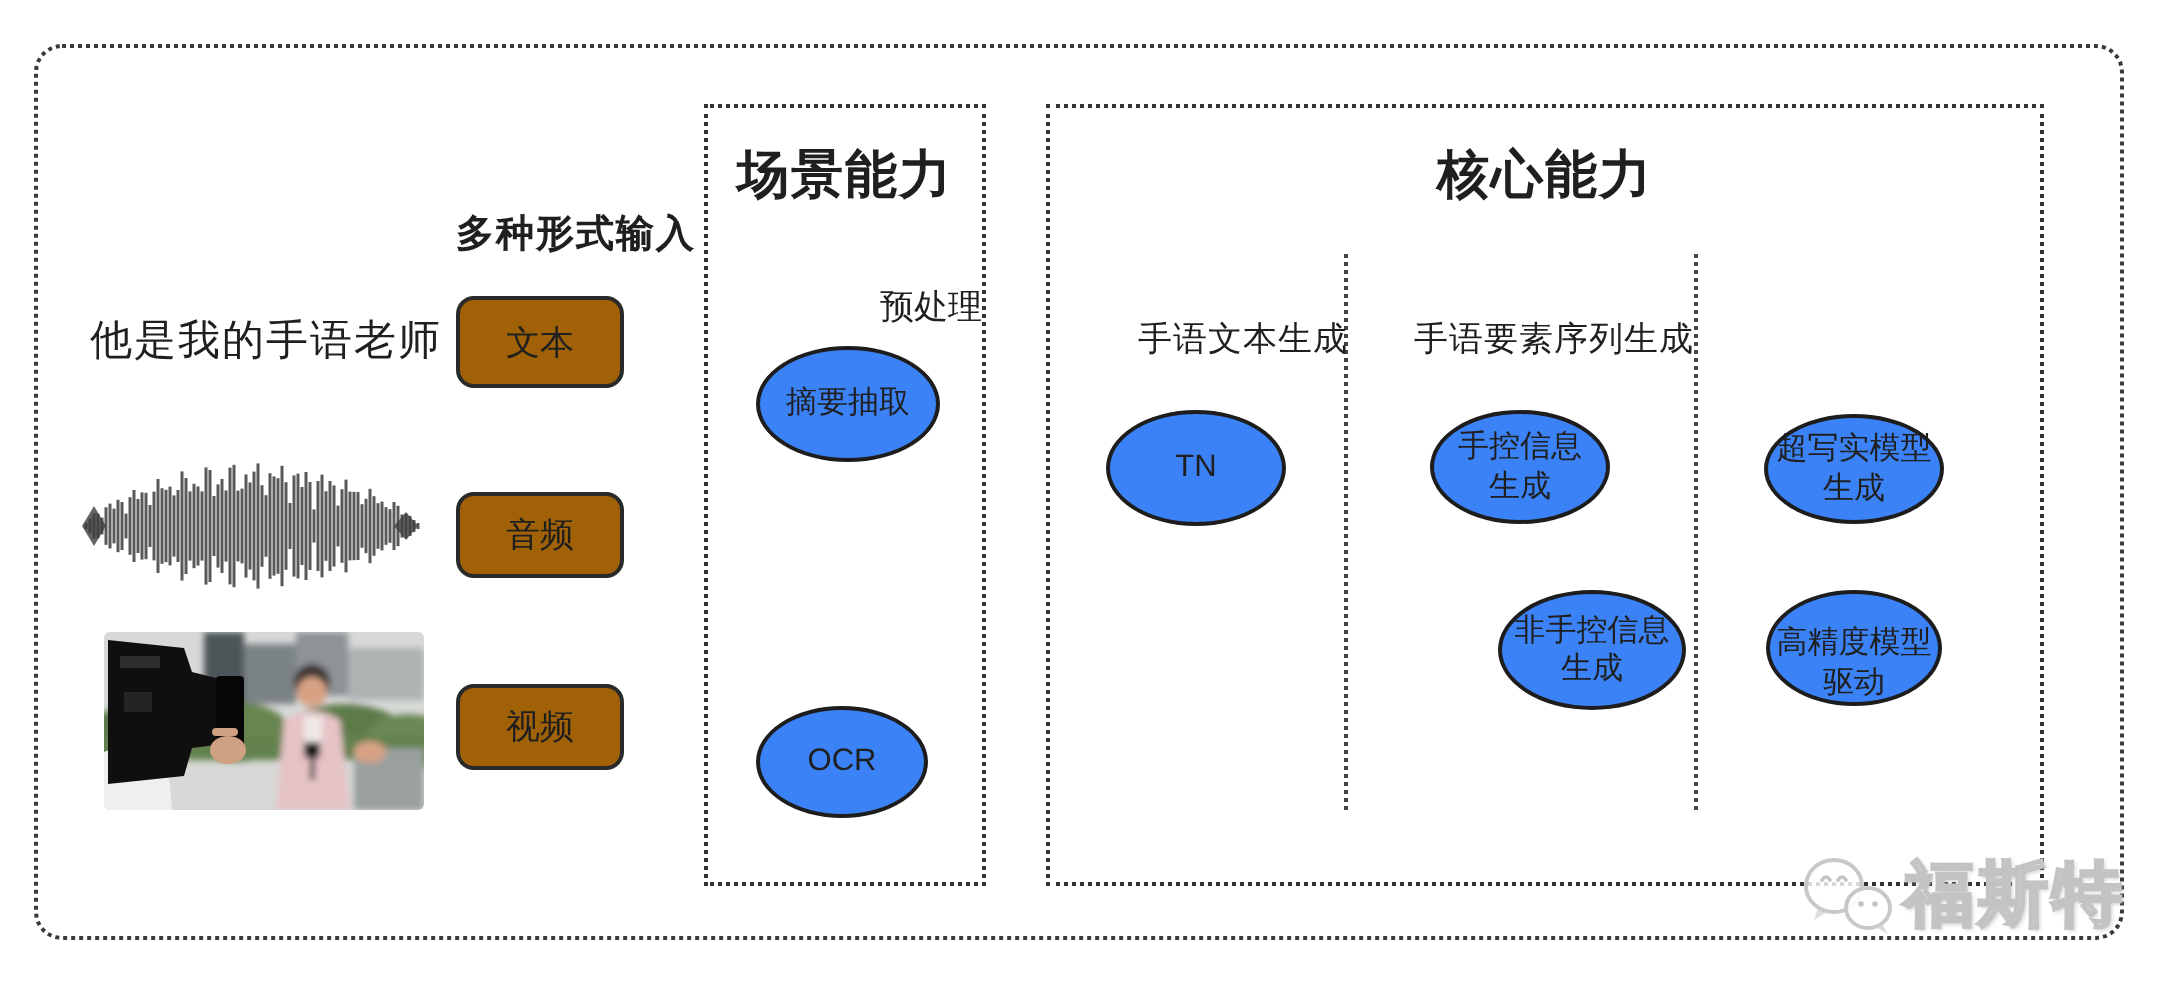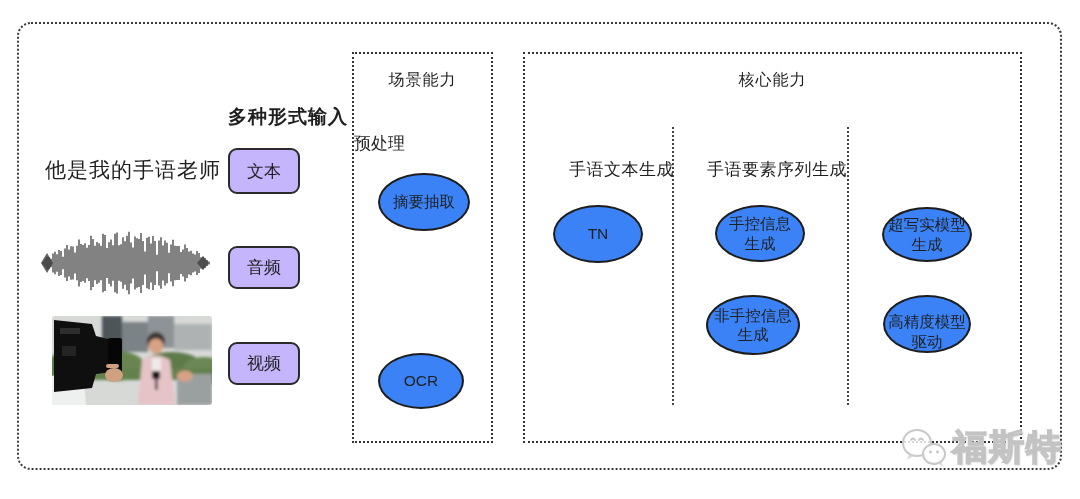--- a/index.html
+++ b/index.html
@@ -8,35 +8,35 @@
   .stage { position:relative; width:1080px; height:499px; background:#ffffff; overflow:hidden; }
 
   
   .frame { position:absolute; left:17px; top:22px; width:1045px; height:448px;
            border:2px dotted #3a3a3a; border-radius:14px; }
 
   
   .input-label { position:absolute; left:228px; top:104px; width:140px;
                  font-size:19px; font-weight:bold; letter-spacing:1px; }
   .sentence { position:absolute; left:45px; top:156px; font-size:21px; letter-spacing:1px; }
-  .tag { position:absolute; left:228px; width:72px; border:2px solid #2a2a2a; border-radius:9px;
-         display:flex; align-items:center; justify-content:center; font-size:17px; background:#c4b5fd; }
+  .tag { position:absolute; left:228px; width:84px; border:2px solid #2a2a2a; border-radius:9px;
+         display:flex; align-items:center; justify-content:center; font-size:17px; background:#a16207; }
   .tag-text  { top:148px; height:46px; }
   .tag-audio { top:246px; height:43px; }
   .tag-video { top:342px; height:43px; }
   .waveform { position:absolute; left:40px; top:228px; }
   .videothumb { position:absolute; left:52px; top:316px; width:160px; height:89px; border-radius:3px; overflow:hidden; }
 
   
   .cap-box { position:absolute; top:52px; border:2px dotted #333; background:transparent; }
   .scene-box { left:352px; width:141px; height:391px; }
   .core-box  { left:523px; width:499px; height:391px; }
   .box-title { position:absolute; left:0; top:16px; width:100%; text-align:center;
-               font-size:16px; font-weight:normal; letter-spacing:1px; }
-  .scene-sub { position:absolute; left:0; top:78px; width:100%; text-align:left; font-size:17px; }
+               font-size:26px; font-weight:bold; letter-spacing:1px; }
+  .scene-sub { position:absolute; left:0; top:88px; width:100%; text-align:right; font-size:17px; }
 
   .ellipse { position:absolute; border:2.5px solid #1d1d1d; border-radius:50%;
              display:flex; align-items:center; justify-content:center; text-align:center;
              background:#3b82f6; }
   .ellipse span { white-space:pre-line; font-size:15.5px; line-height:1.25; font-weight:500; }
 
   
   .se1 { left:378px; top:173px; width:92px; height:58px; }
   .se2 { left:378px; top:264px; width:86px; height:58px; }
   .se3 { left:378px; top:353px; width:86px; height:56px; }
@@ -44,21 +44,21 @@
   
   .divider { position:absolute; top:127px; height:278px; border-left:2px dotted #444; }
   .d1 { left:672px; } .d2 { left:847px; }
   .col-header { position:absolute; top:158px; text-align:right; font-size:17px; letter-spacing:0.5px; }
   .h1 { left:524px; width:150px; }
   .h2 { left:674px; width:173px; }
   .h3 { left:848px; width:166px; }
   .ce1 { left:553px; top:205px; width:90px; height:58px; }
   .ce2 { left:554px; top:296px; width:88px; height:58px; }
   .ce3 { left:715px; top:205px; width:90px; height:57px; }
-  .ce4 { left:706px; top:295px; width:94px; height:60px; }
+  .ce4 { left:749px; top:295px; width:94px; height:60px; }
   .ce5 { left:882px; top:207px; width:90px; height:55px;font-family:Liberation Serif, serif; }
   .ce6 { left:883px; top:295px; width:88px; height:58px;align-items:flex-end; }
 
   
   .wm-logo { position:absolute; left:901px; top:426px; opacity:0.9; }
   .wm-text { position:absolute; left:952px; top:424px; font-size:35px; font-weight:bold;
              letter-spacing:2px; color:rgba(255,255,255,0.88);
              -webkit-text-stroke:1.3px #c3c3c3;
              text-shadow:1px 1px 2px rgba(150,150,150,0.55); }
 </style>

